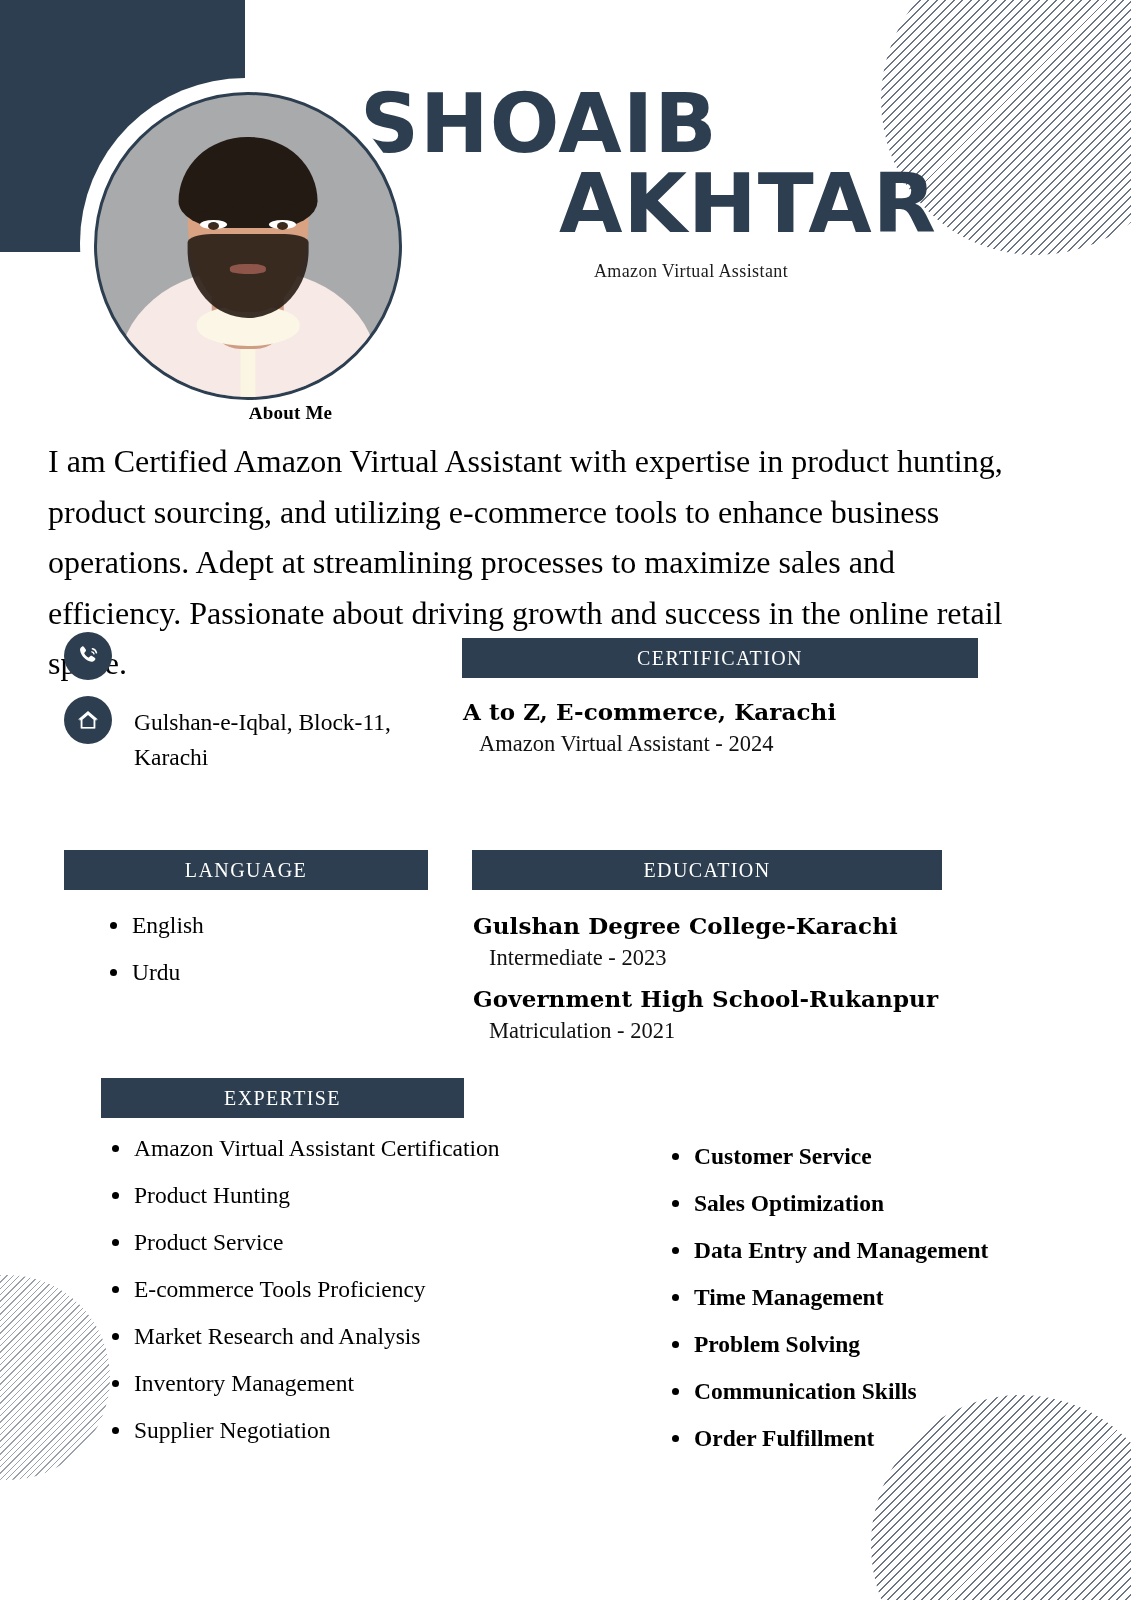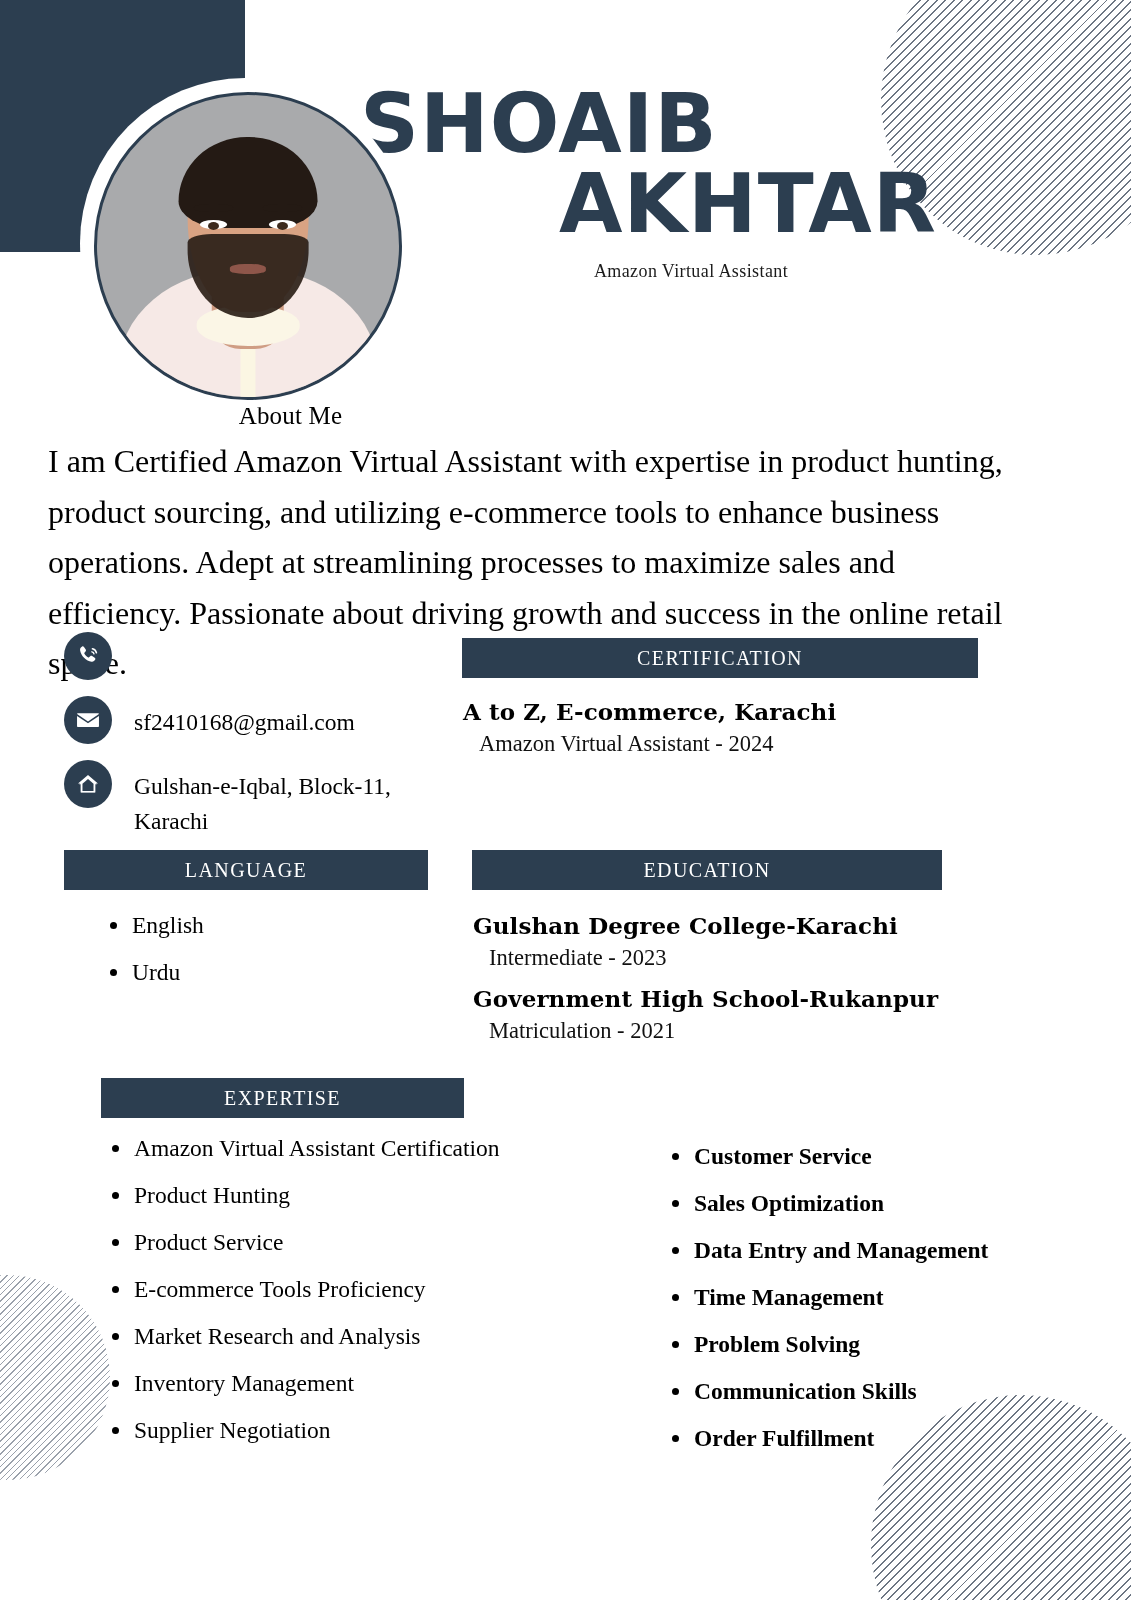--- a/index.html
+++ b/index.html
@@ -187,22 +187,22 @@
     letter-spacing: .4px;
     color: #1b1b1b;
     padding-right: 58px;
   }
 
   
   .about-title {
     position: absolute;
     left: 0; right: 0; top: 402px;
     text-align: center;
-    font-weight: normal;
-    font-size: 25px;
+    font-weight: bold;
+    font-size: 19px;
     letter-spacing: .2px;
     padding-right: 550px;
   }
   .about-text {
     position: absolute;
     left: 48px; top: 436px;
     width: 975px;
     text-align: left;
     font-size: 32px;
     line-height: 1.58;
@@ -327,30 +327,20 @@
     <div class="contact-row">
       <span class="c-icon">
         <svg width="26" height="26" viewBox="0 0 24 24" fill="#ffffff" aria-hidden="true">
           <path d="M6.6 3.2c.6-.3 1.3-.1 1.7.5l1.6 2.4c.4.6.3 1.3-.2 1.8l-1 1c-.2.2-.2.5-.1.7.8 1.6 2.1 2.9 3.7 3.7.2.1.5.1.7-.1l1-1c.5-.5 1.2-.6 1.8-.2l2.4 1.6c.6.4.8 1.1.5 1.7-.6 1.3-2 2.1-3.4 1.9C10.3 16.6 5.4 11.7 4.7 6.6 4.5 5.2 5.3 3.8 6.6 3.2z"></path>
           <path d="M15.4 5.1a.7.7 0 0 1 .8-.5 5.6 5.6 0 0 1 4.3 4.3.7.7 0 0 1-1.4.3 4.2 4.2 0 0 0-3.2-3.2.7.7 0 0 1-.5-.9z"></path>
           <path d="M15 8a.65.65 0 0 1 .75-.5 3.1 3.1 0 0 1 2.4 2.4.65.65 0 0 1-1.27.27 1.8 1.8 0 0 0-1.4-1.4A.65.65 0 0 1 15 8z"></path>
         </svg>
       </span>
     </div>
 
-    <div class="contact-row">
-      <span class="c-icon">
-        <svg width="28" height="28" viewBox="0 0 24 24" fill="#ffffff" aria-hidden="true">
-          <path d="M3 6.4h18v11.2H3z" fill="none"></path>
-          <path d="M3.2 6.2h17.6c.35 0 .6.3.6.65v.1L12 13.2 2.6 6.95v-.1c0-.35.25-.65.6-.65z"></path>
-          <path d="M2.6 8.5l9.4 6.2 9.4-6.2v8.85c0 .36-.29.65-.65.65H3.25a.65.65 0 0 1-.65-.65V8.5z"></path>
-        </svg>
-      </span>
-      <span class="c-text">sf2410168@gmail.com</span>
-    </div>
 
     <div class="contact-row">
       <span class="c-icon">
         <svg width="26" height="26" viewBox="0 0 24 24" fill="#ffffff" aria-hidden="true">
           <path d="M12 3.6 2.8 11.6h2.6v8.1h13.2v-8.1h2.6L12 3.6zm0 2.9 5.2 4.5v7.1H6.8v-7.1L12 6.5z"></path>
           <path d="M12 5.2 3.7 12.3h1.6v7.6h13.4v-7.6h1.6L12 5.2z" fill="#ffffff"></path>
           <path d="M12 7.3 6.9 11.7v6.7h10.2v-6.7L12 7.3z" fill="#2C3E50"></path>
         </svg>
       </span>
       <span class="c-text">Gulshan-e-Iqbal, Block-11, Karachi</span>

